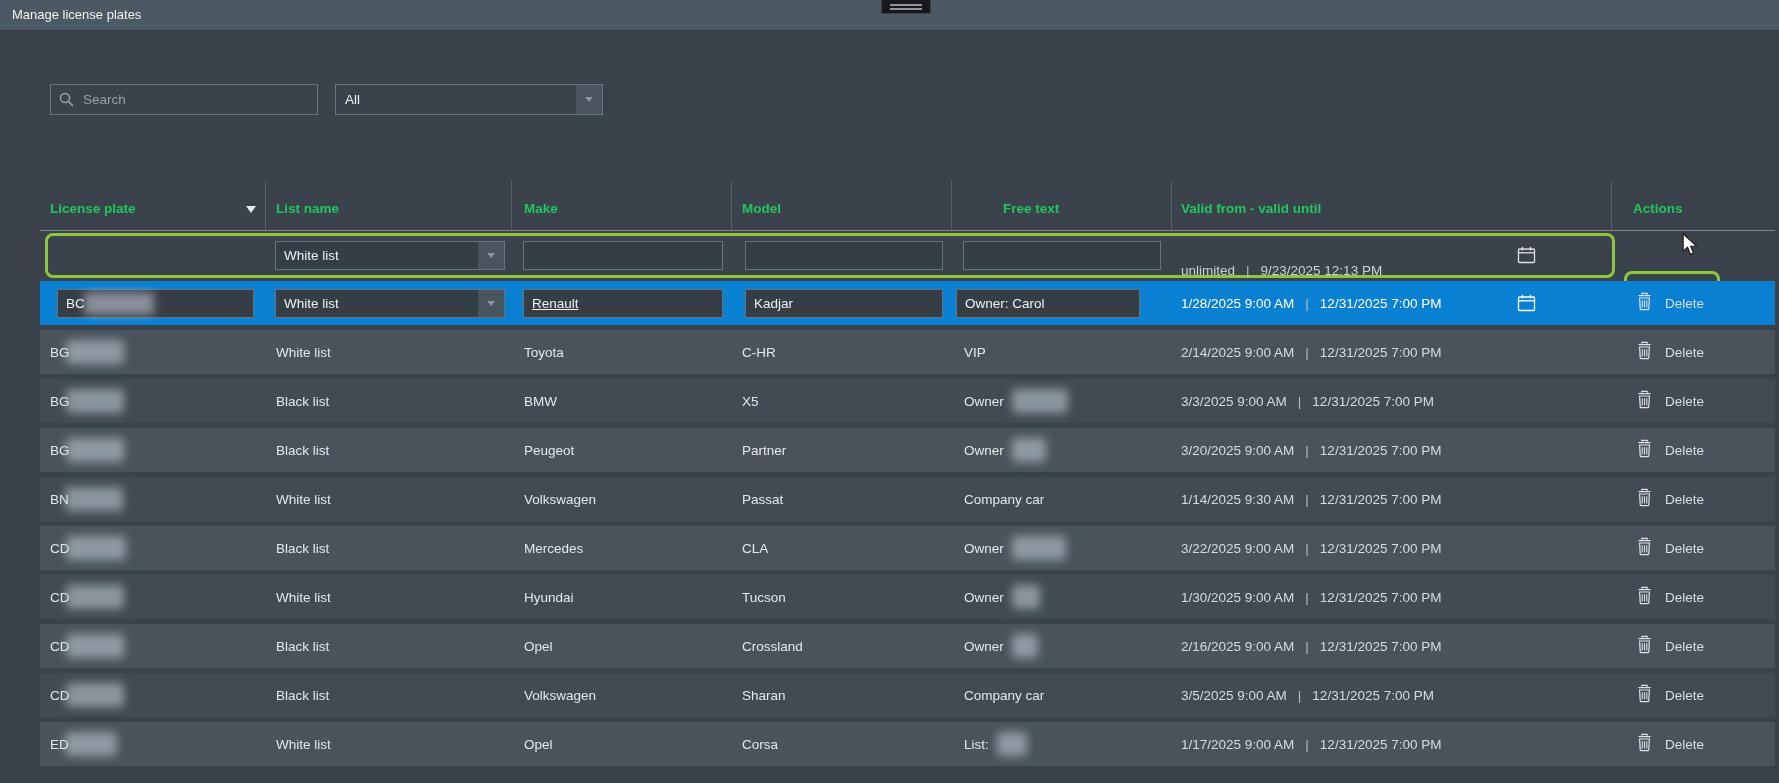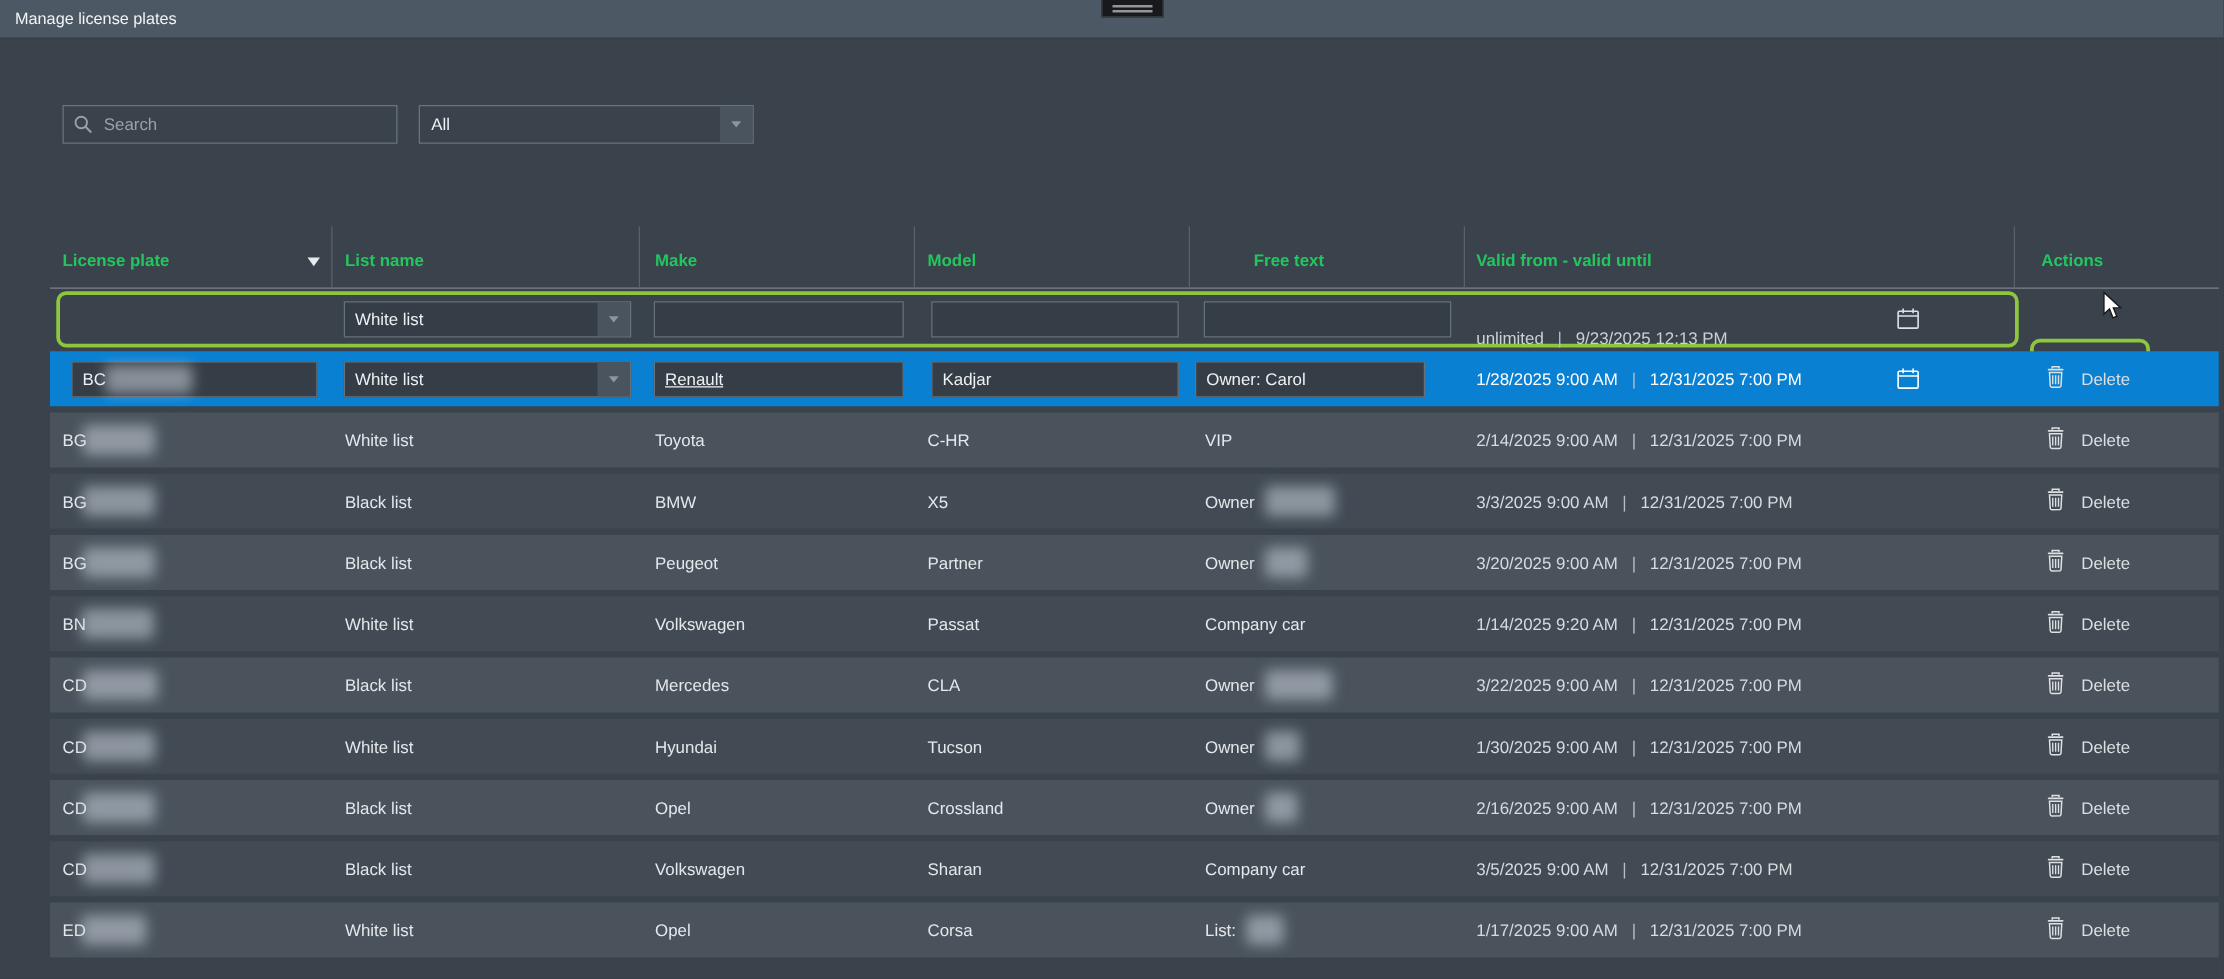--- a/index.html
+++ b/index.html
@@ -296,21 +296,21 @@
         <div class="cell" style="left: 484px;">
           <span>Volkswagen</span>
         </div>
         <div class="cell" style="left: 702px;">
           <span>Passat</span>
         </div>
         <div class="cell" style="left: 924px;">
           <span>Company car</span>
         </div>
         <div class="cell valid-cell" style="left: 1141px;">
-          <span>1/14/2025 9:20 AM</span>
+          <span>1/14/2025 9:30 AM</span>
           <span class="pipe">|</span>
           <span>12/31/2025 7:00 PM</span>
         </div>
         <div class="del-btn">
           <span><svg width="17" height="19" viewBox="0 0 17 19">
               <path d="M5.8 2.8 V1.4 h5.4 v1.4" fill="none" stroke="#dde1e4" stroke-width="1.2"></path>
               <rect x="2.2" y="2.9" width="12.6" height="1.4" rx="0.7" fill="#dde1e4"></rect>
               <path d="M3.6 6 h9.8 l-0.6 10.6 a1.2 1.2 0 0 1 -1.2 1.1 h-6.2 a1.2 1.2 0 0 1 -1.2 -1.1 z" fill="none" stroke="#dde1e4" stroke-width="1.2"></path>
               <line x1="6.2" y1="8.2" x2="6.2" y2="15.4" stroke="#dde1e4" stroke-width="1.1"></line>
               <line x1="8.5" y1="8.2" x2="8.5" y2="15.4" stroke="#dde1e4" stroke-width="1.1"></line>

